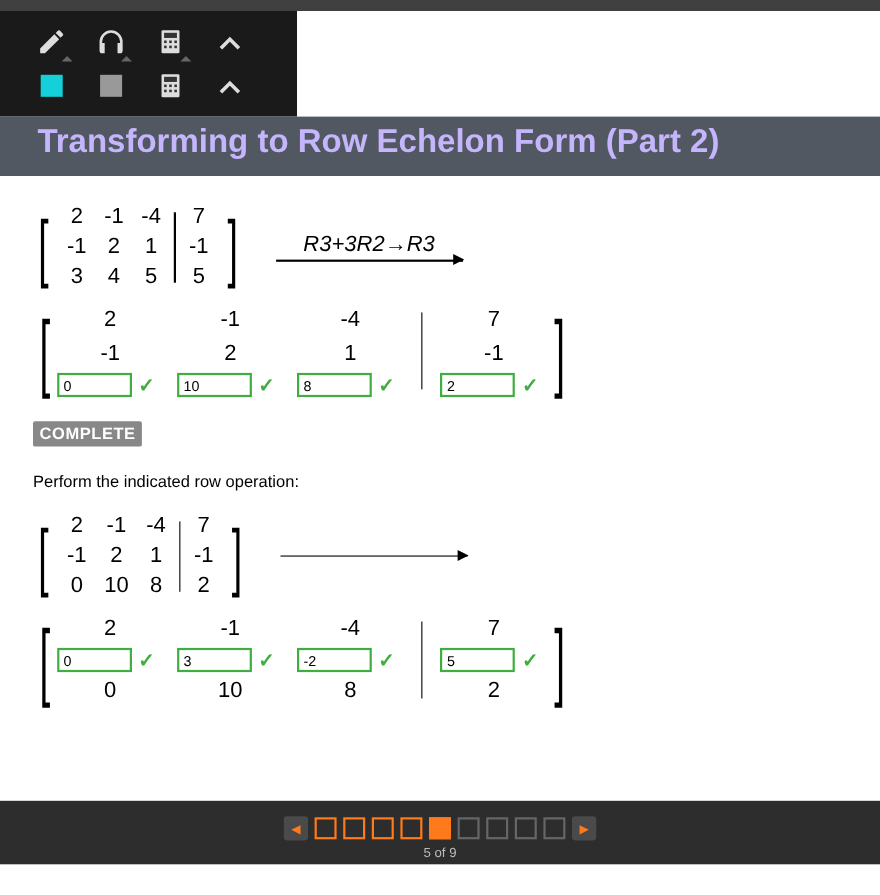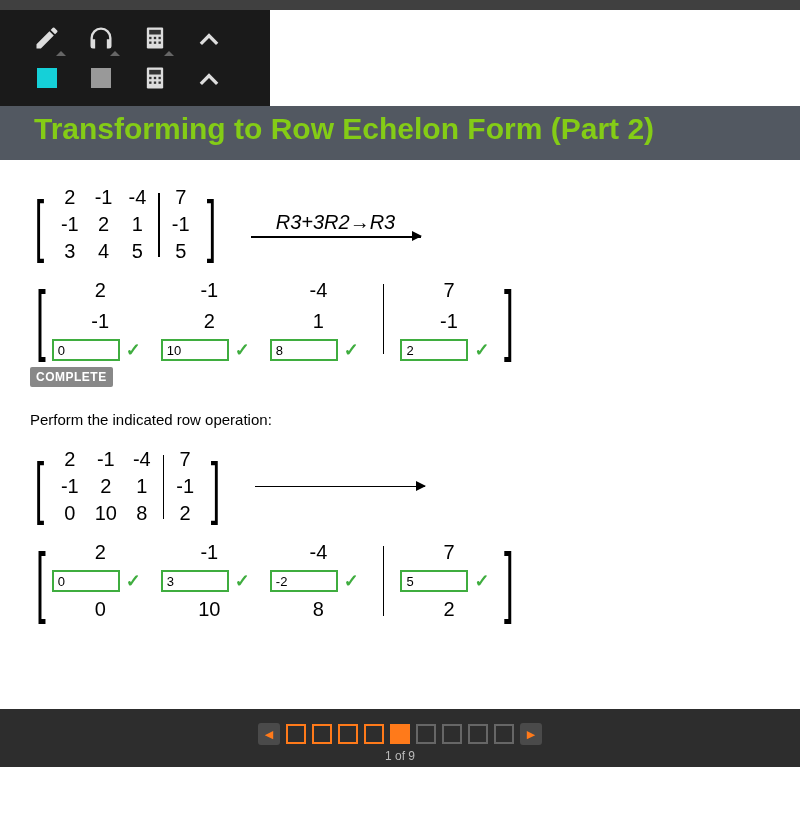--- a/index.html
+++ b/index.html
@@ -8,21 +8,21 @@
   .topbar { background: #404040; height: 10px; }
   
   .toolbar { background: #1a1a1a; padding: 8px 20px; display: flex; flex-wrap: wrap; width: 270px; }
   .tool { width: 54px; height: 40px; display: flex; align-items: center; justify-content: center; cursor: pointer; position: relative; }
   .tool .tri { position: absolute; bottom: 2px; right: 8px; width: 0; height: 0; border-left: 5px solid transparent; border-right: 5px solid transparent; border-bottom: 5px solid #666; }
   .pencil-svg, .headphones-svg, .calc-svg, .up-svg { width: 28px; height: 28px; fill: #ddd; }
   .cyan-sq { width: 20px; height: 20px; background: #15d0d8; }
   .gray-sq { width: 20px; height: 20px; background: #999; }
   
   .title-band { background: #525861; padding: 6px 20px 14px 34px; }
-  .title-text { color: #84cc16; font-size: 30px; font-weight: bold; }
+  .title-text { color: #c4b5fd; font-size: 30px; font-weight: bold; }
   
   .content { padding: 22px 30px; background: #fff; }
   
   .block { margin-bottom: 24px; }
   
   .row1 { display: flex; align-items: center; gap: 30px; }
   
   .augmat { display: flex; align-items: center; font-size: 20px; }
   .br-l, .br-r { font-size: 68px; font-weight: 100; line-height: 52px; display: inline-block; transform: scaleX(0.5); }
   .mat-body { display: flex; align-items: center; padding: 2px 4px; }
@@ -38,21 +38,21 @@
   
   .resultmat { display: flex; align-items: center; font-size: 20px; margin-top: 10px; }
   .br-l2, .br-r2 { font-size: 78px; font-weight: 100; line-height: 62px; display: inline-block; transform: scaleX(0.45); }
   .rcol { display: flex; flex-direction: column; align-items: center; gap: 4px; }
   .rcol .cell { padding: 2px 10px; min-width: 40px; text-align: center; font-size: 20px; }
   
   .input-row { display: flex; align-items: center; }
   .ans-input { width: 68px; height: 22px; border: 2px solid #3fad3f; font-size: 13px; padding: 0 4px; background: #fff; }
   .check { color: #3fad3f; font-size: 18px; font-weight: bold; margin-left: 6px; margin-right: 8px; }
   
-  .complete-badge { display: inline-block; background: #888; color: #fff; font-size: 12px; font-weight: bold; padding: 3px 6px; border-radius: 2px; margin-top: 6px; letter-spacing: 0.5px; }
+  .complete-badge { display: inline-block; background: #888; color: #fff; font-size: 15px; font-weight: bold; padding: 3px 6px; border-radius: 2px; margin-top: 22px; letter-spacing: 0.5px; }
   
   .instruction { font-size: 15px; margin: 18px 0 16px 0; }
   
   .footer { background: #2d2d2d; padding: 14px 0 4px 0; display: flex; flex-direction: column; align-items: center; }
   .pager { display: flex; align-items: center; gap: 6px; }
   .pager-btn { width: 22px; height: 22px; background: #4a4a4a; border-radius: 3px; display: flex; align-items: center; justify-content: center; color: #ff7a1a; font-size: 11px; cursor: pointer; }
   .pg-box { width: 20px; height: 20px; border: 2px solid #ff7a1a; cursor: pointer; }
   .pg-box.filled { background: #ff7a1a; }
   .pg-box.dim { border-color: #666; }
   .page-count { color: #bbb; font-size: 12px; margin-top: 4px; }
@@ -291,14 +291,14 @@
     <div class="pg-box"></div>
     <div class="pg-box"></div>
     <div class="pg-box"></div>
     <div class="pg-box filled"></div>
     <div class="pg-box dim"></div>
     <div class="pg-box dim"></div>
     <div class="pg-box dim"></div>
     <div class="pg-box dim"></div>
     <div class="pager-btn">▶</div>
   </div>
-  <div class="page-count">1 of 9</div>
+  <div class="page-count">5 of 9</div>
 </div>
 
 </body></html>

